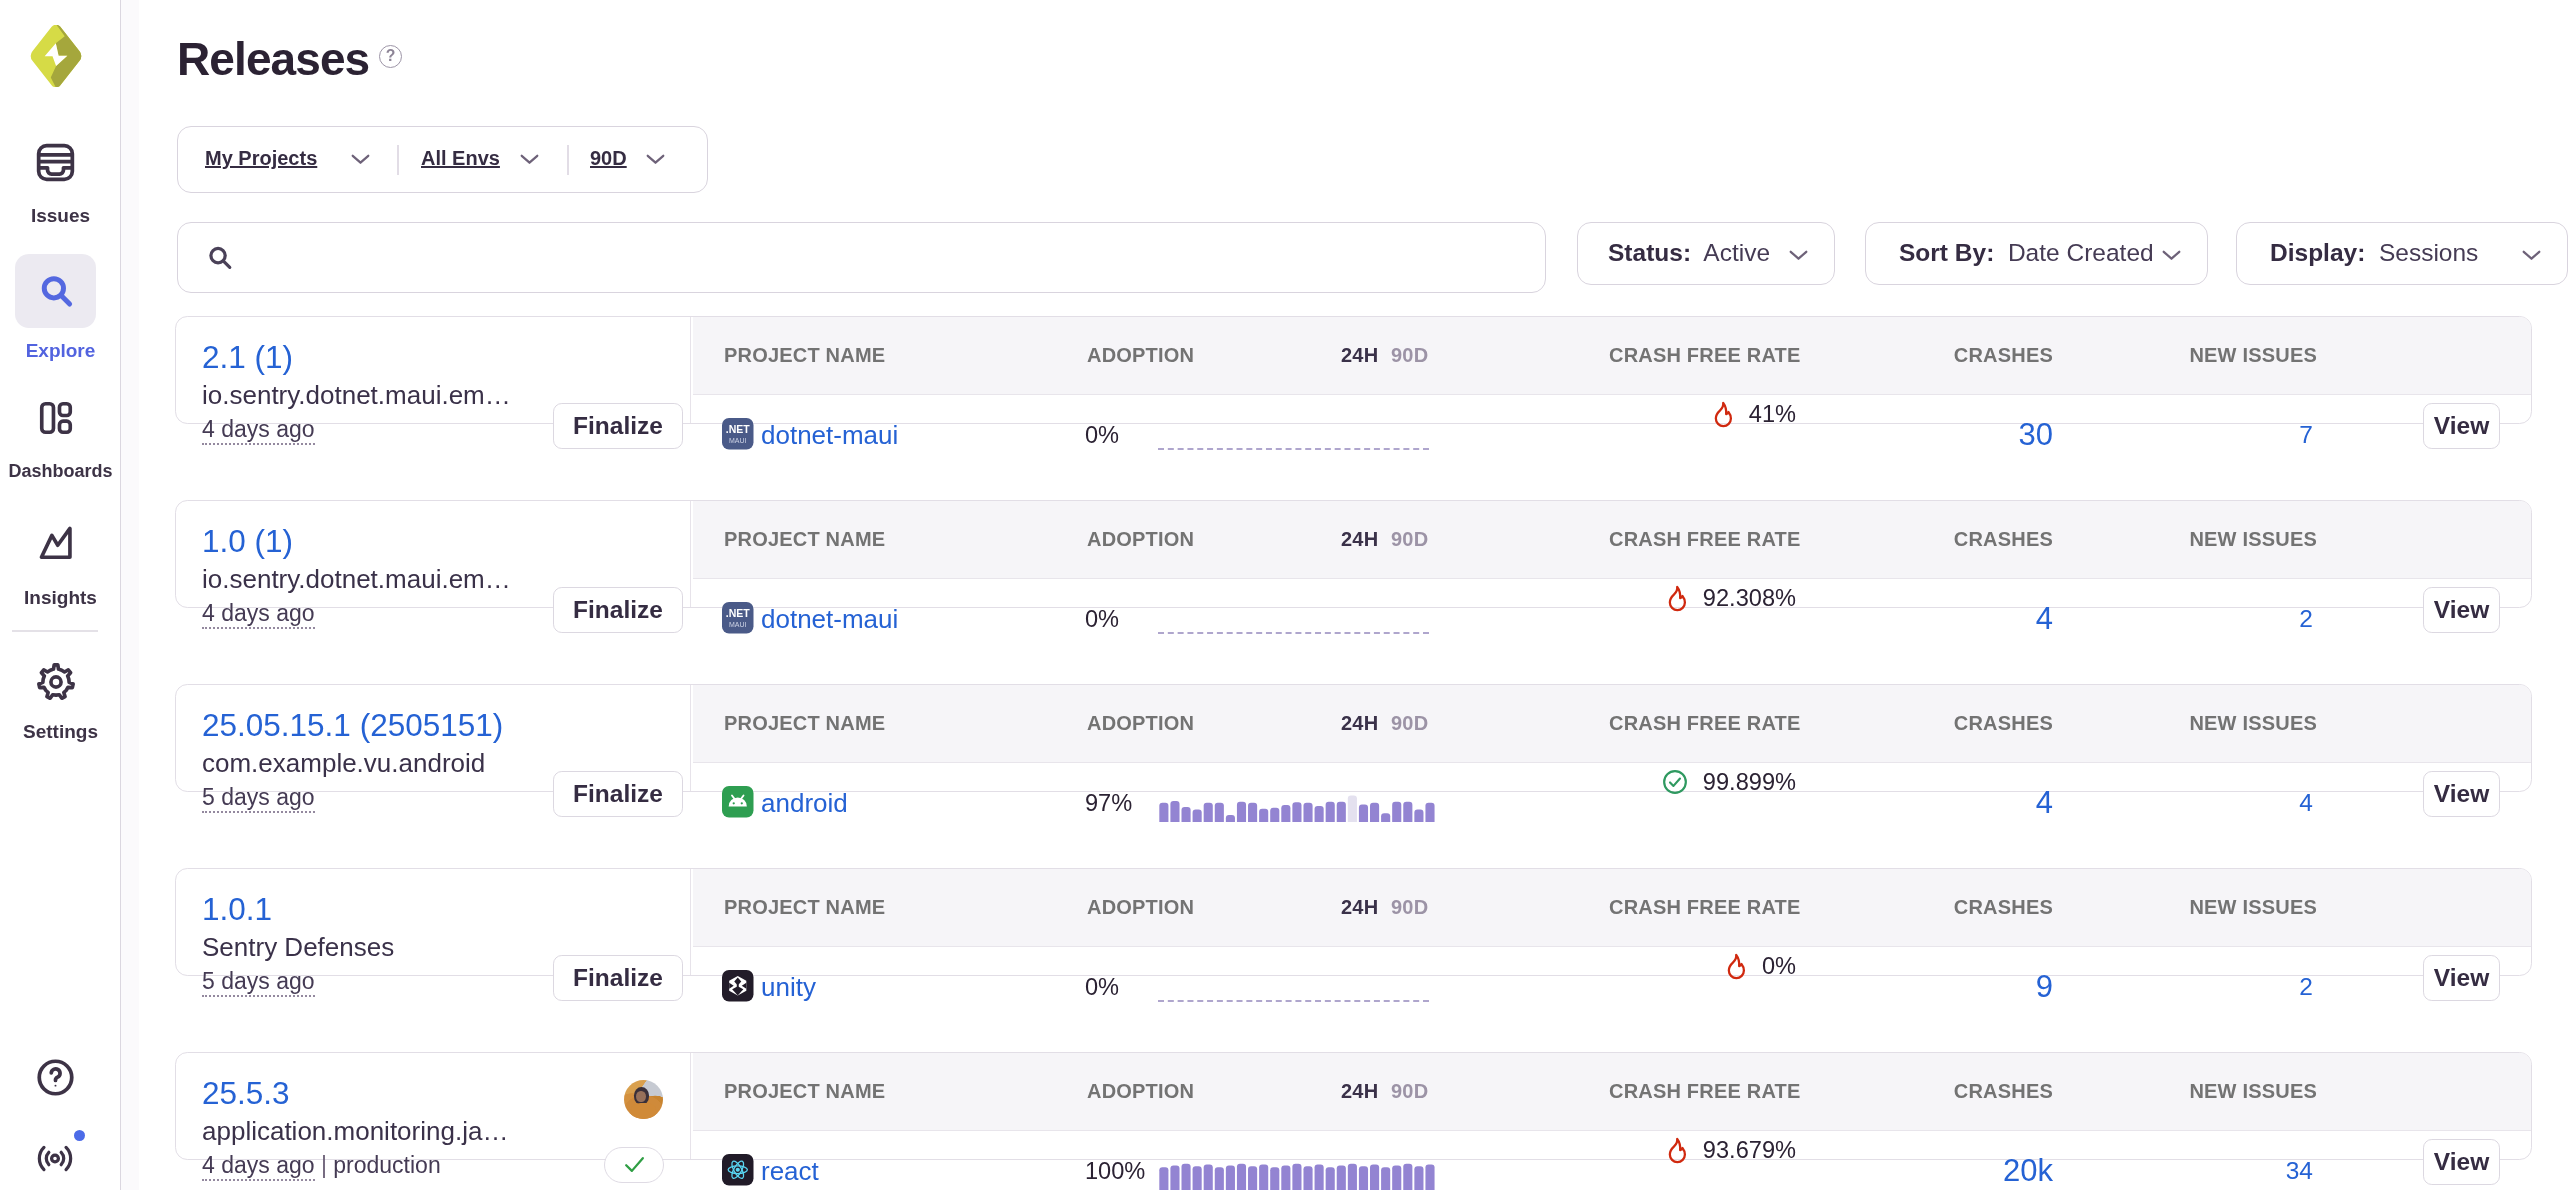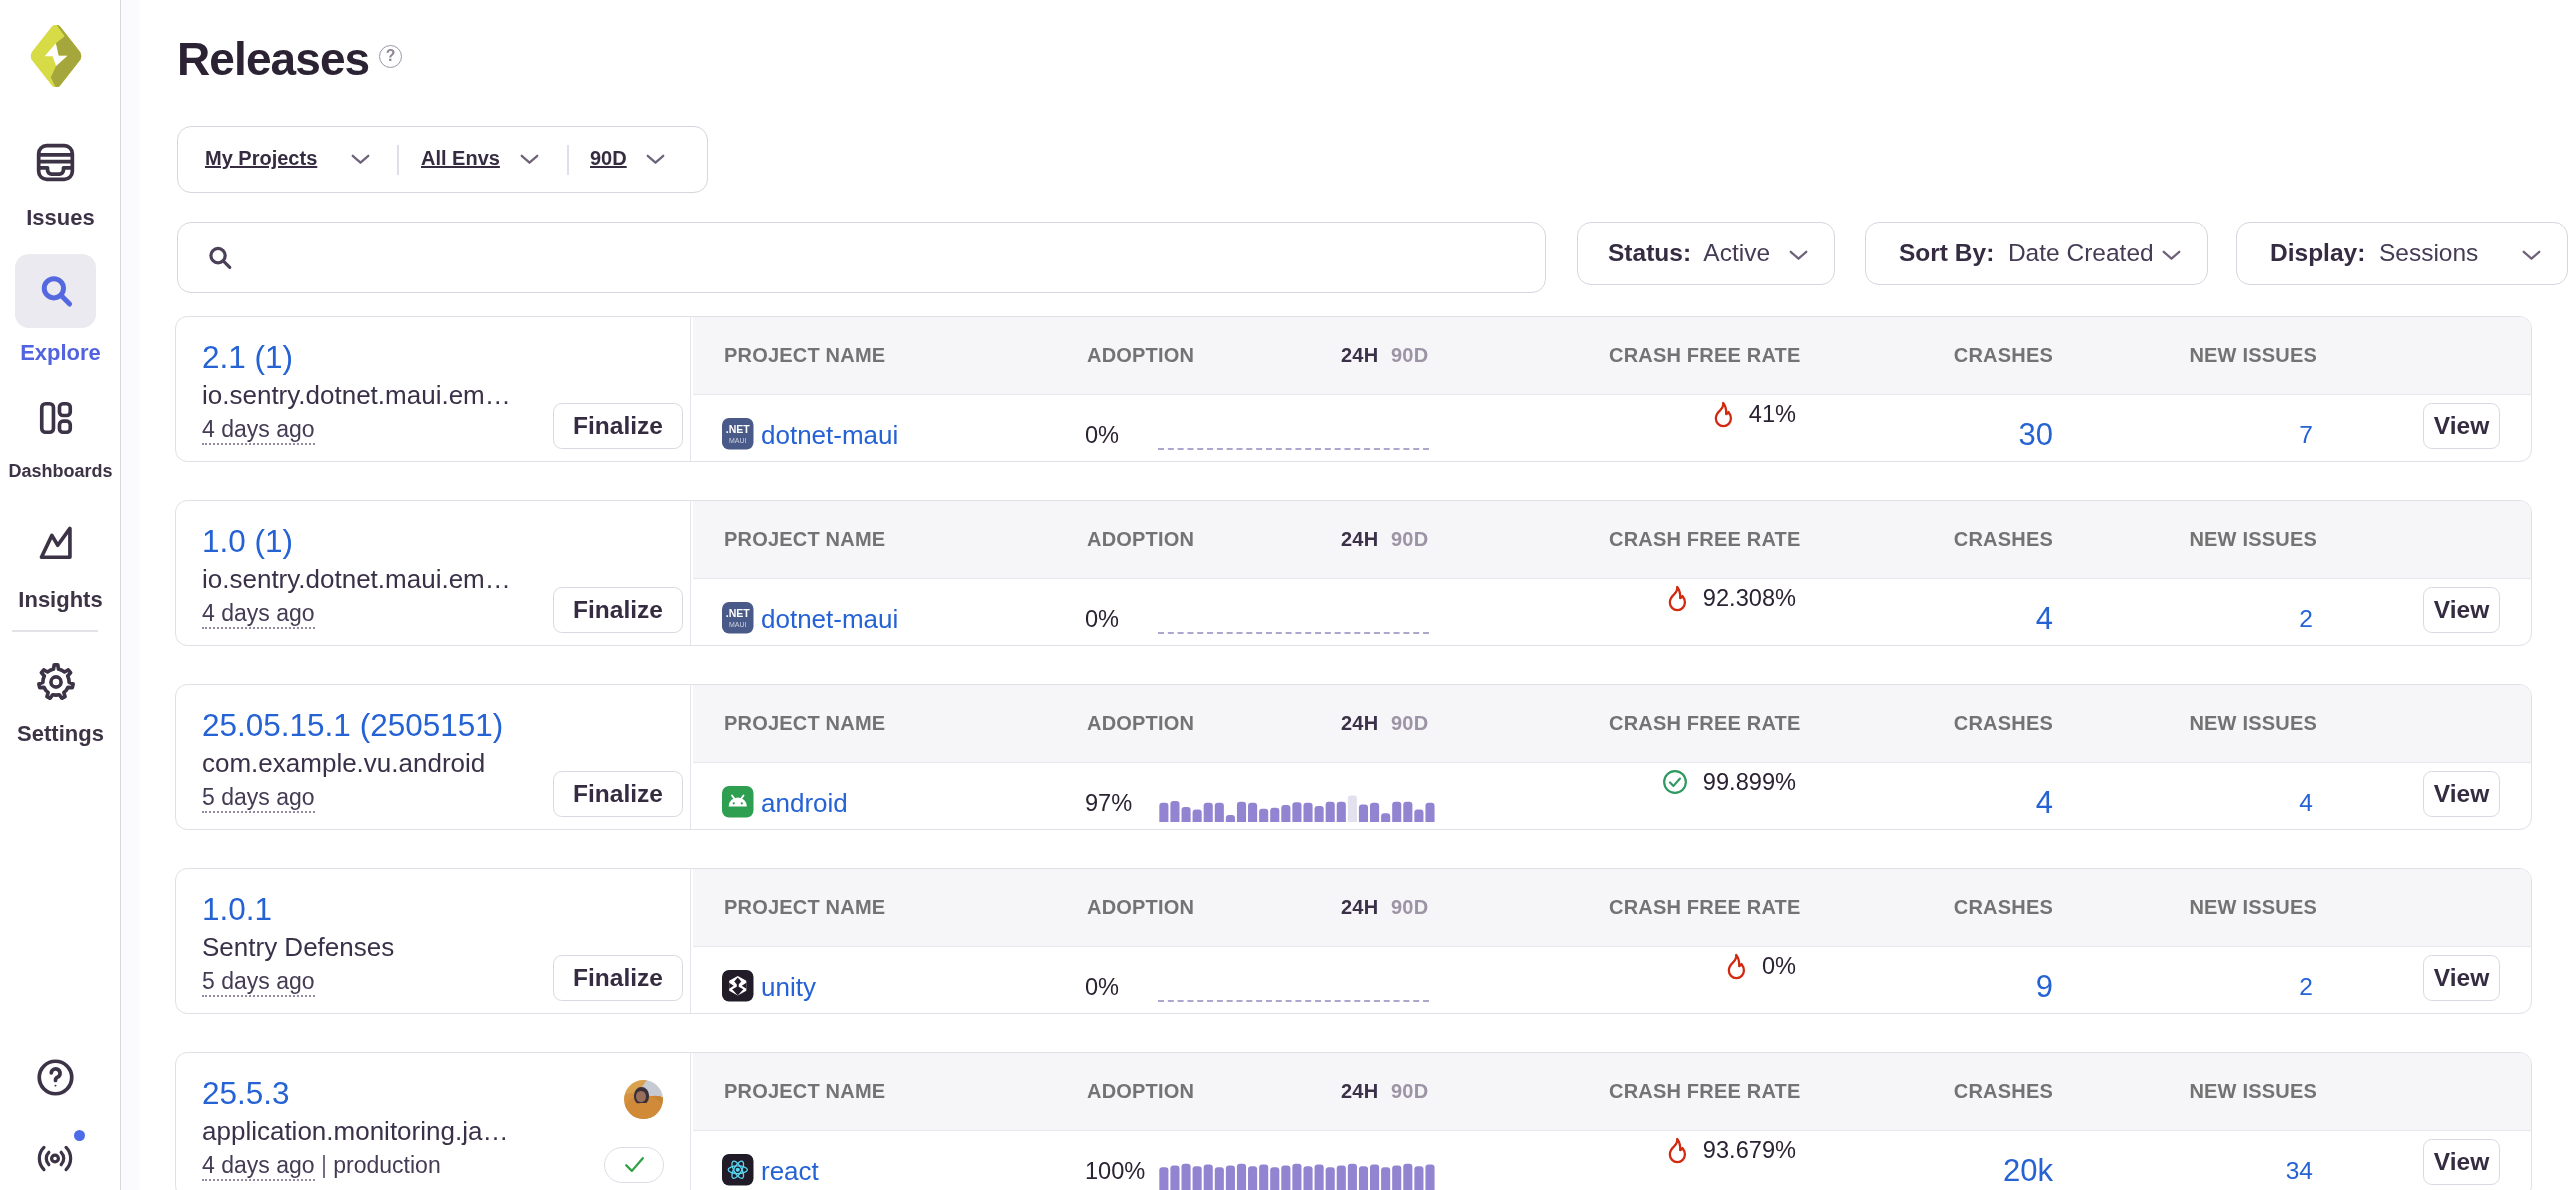--- a/index.html
+++ b/index.html
@@ -2,21 +2,21 @@
 <html style="font-size:14px"><head>
 <meta charset="utf-8">
 <style>
 * { margin:0; padding:0; box-sizing:border-box; }
 html,body { width:2576px; height:1191px; overflow:hidden; background:#fff;
   font-family:"Liberation Sans", sans-serif; color:#2b2233; }
 .abs { position:absolute; }
 
 #sidebar { position:absolute; left:0; top:0; width:121px; height:1191px;
   background:#fff; border-right:1.8px solid #dbd7e0; }
-.navlabel { position:absolute; width:121px; text-align:center; font-size:22px;
+.navlabel { position:absolute; width:121px; text-align:center; font-size:19px;
   font-weight:bold; color:#3d3346; letter-spacing:0; }
 .navlabel.blue { color:#5263df; }
 #explore-tile { position:absolute; left:15px; top:254px; width:81px; height:74px;
   background:#eceaf1; border-radius:14px; }
 #side-div { position:absolute; left:12.3px; top:630px; width:86px; height:1.8px; background:#e4e1e7; }
 #bdot { position:absolute; left:74px; top:1130px; width:11.4px; height:11.4px; border-radius:50%; background:#4c6be8; }
 
 h1 { position:absolute; left:177px; top:31.5px; font-size:46px; letter-spacing:-0.9px;
   font-weight:bold; color:#2b2233; }
 #h1help { position:absolute; left:379px; top:45px; width:23px; height:23px;
@@ -32,21 +32,21 @@
 
 #search { position:absolute; left:177px; top:222px; width:1369px; height:71px;
   border:1.8px solid #d9d4de; border-radius:14px; background:#fff; }
 #search .ph { position:absolute; left:61px; top:0; height:67px; line-height:67px;
   font-size:21px; color:#8b7f98; letter-spacing:0.3px; }
 .drop { position:absolute; top:222px; height:63px; border:1.8px solid #d9d4de;
   border-radius:14px; background:#fff; font-size:24.5px; line-height:60px; color:#352c42; }
 .drop b { color:#352c42; }
 .drop .val { color:#453b54; }
 
-.card { position:absolute; left:175px; width:2357px; height:146px;
+.card { position:absolute; left:175px; width:2357px; height:108px;
   border:1.8px solid #e2dee6; border-radius:12.3px; background:#fff; }
 .card .leftp { position:absolute; left:0; top:0; bottom:0; width:515px;
   border-right:1.8px solid #e7e3ea; }
 .card .band { position:absolute; left:517px; right:0; top:0; height:78px;
   background:#f6f5f8; border-bottom:1.8px solid #e8e5eb; border-top-right-radius:10.5px; }
 .hc { position:absolute; top:0; height:77px; line-height:77px; font-size:20px;
   font-weight:bold; color:#737373; letter-spacing:0.2px; white-space:nowrap; }
 .ver { position:absolute; left:26px; top:22px; font-size:31.5px; color:#2562d4; white-space:nowrap; }
 .pkg { position:absolute; left:26px; top:63px; font-size:26px; color:#3a3149; white-space:nowrap; }
 .date { position:absolute; left:26px; top:99px; font-size:23px; color:#453b54; white-space:nowrap; }

